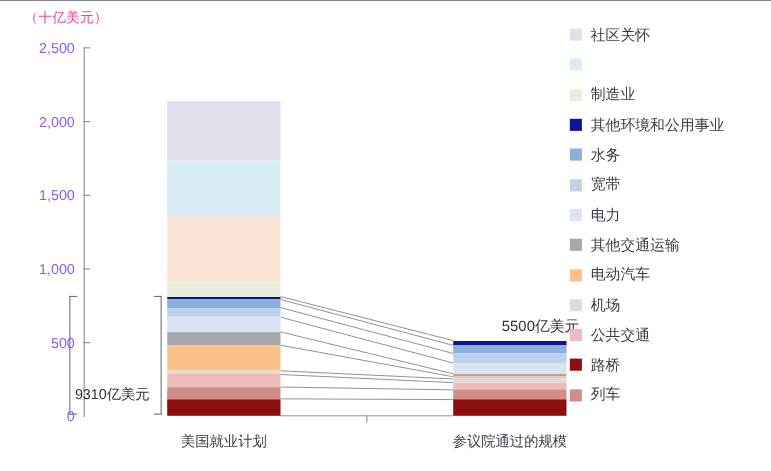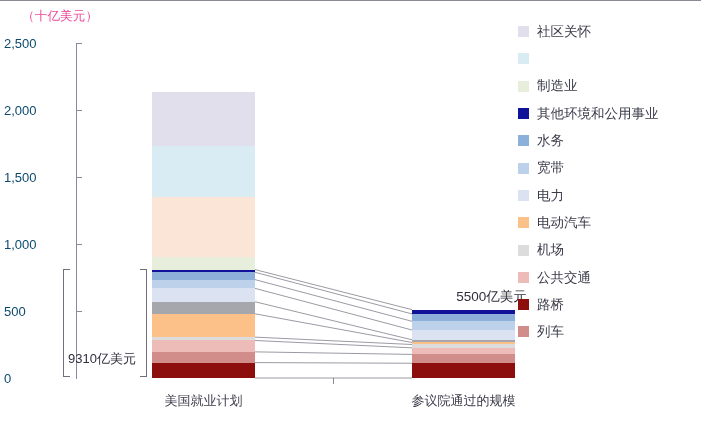--- a/index.html
+++ b/index.html
@@ -14,22 +14,22 @@
     position:absolute;left:22px;top:8px;font-size:12.5px;color:#ec4899;
     letter-spacing:.2px;white-space:nowrap;
   }
 
   
   .axis-line{position:absolute;background:#8a8a96;}
   .y-axis{left:76px;top:43px;width:1px;height:336px;}
   .x-axis{left:0px;top:378px;width:701px;height:1px;background:#8a8a96;}
   .y-tick{position:absolute;left:76px;width:6px;height:1px;background:#8a8a96;}
   .y-tick-label{
-    position:absolute;right:0;width:64px;text-align:left;
-    font-size:13px;color:#0c4a6e;line-height:1;
+    position:absolute;right:0;width:64px;text-align:right;
+    font-size:13px;color:#8b5cf6;line-height:1;
   }
   .ytl-wrap{position:absolute;left:2px;width:66px;}
   .x-minor-tick{position:absolute;top:378px;width:1px;height:6px;background:#8a8a96;}
 
   
   .bar{position:absolute;}
   .seg{position:absolute;left:0;width:100%;}
 
   .bar-total{
     position:absolute;font-size:13.5px;color:#2f2f3d;white-space:nowrap;
@@ -176,20 +176,24 @@
       </div>
       <div class="legend-row">
         <span class="legend-swatch" style="background: rgb(189, 210, 234);"></span>
         <span class="legend-text">宽带</span>
       </div>
       <div class="legend-row">
         <span class="legend-swatch" style="background: rgb(219, 227, 242);"></span>
         <span class="legend-text">电力</span>
       </div>
       <div class="legend-row">
+        <span class="legend-swatch" style="background: rgb(166, 166, 173);"></span>
+        <span class="legend-text">其他交通运输</span>
+      </div>
+      <div class="legend-row">
         <span class="legend-swatch" style="background: rgb(251, 193, 137);"></span>
         <span class="legend-text">电动汽车</span>
       </div>
       <div class="legend-row">
         <span class="legend-swatch" style="background: rgb(220, 220, 220);"></span>
         <span class="legend-text">机场</span>
       </div>
       <div class="legend-row">
         <span class="legend-swatch" style="background: rgb(238, 188, 184);"></span>
         <span class="legend-text">公共交通</span>

